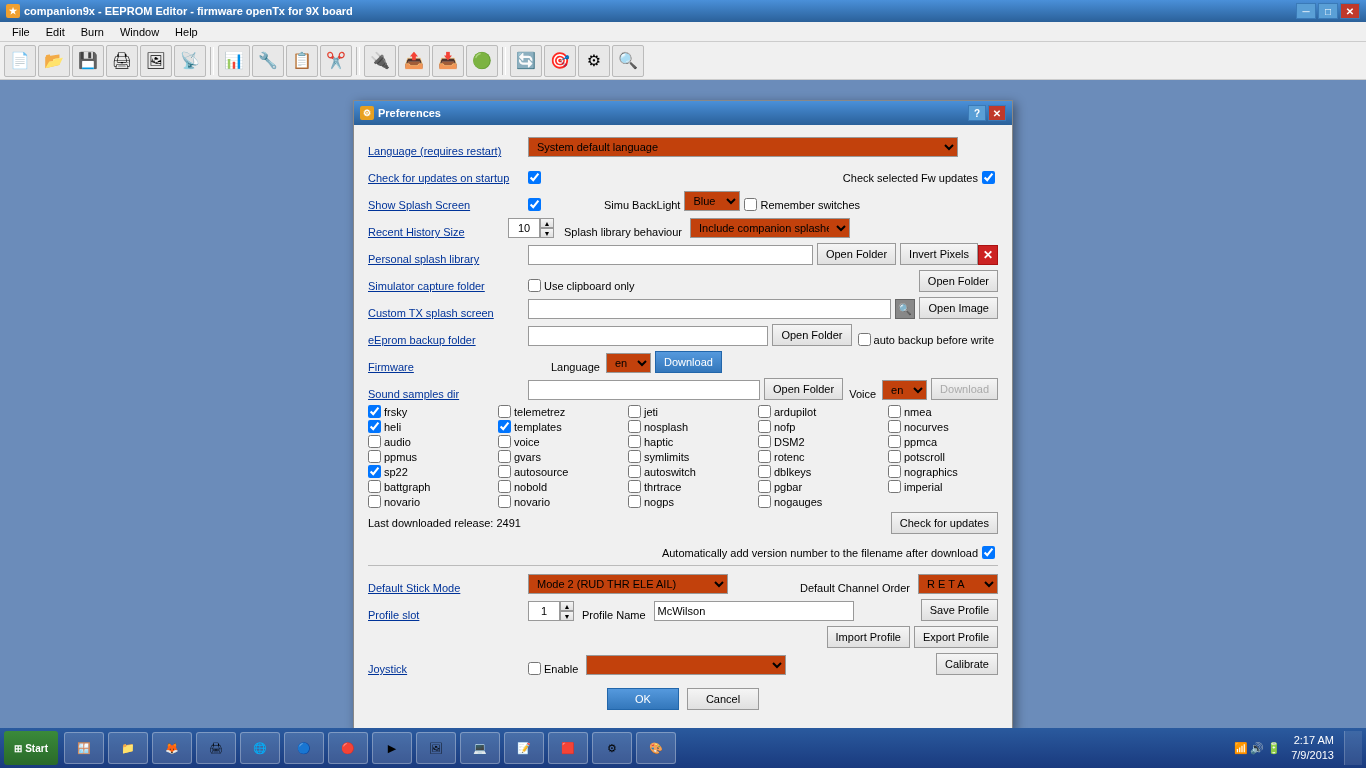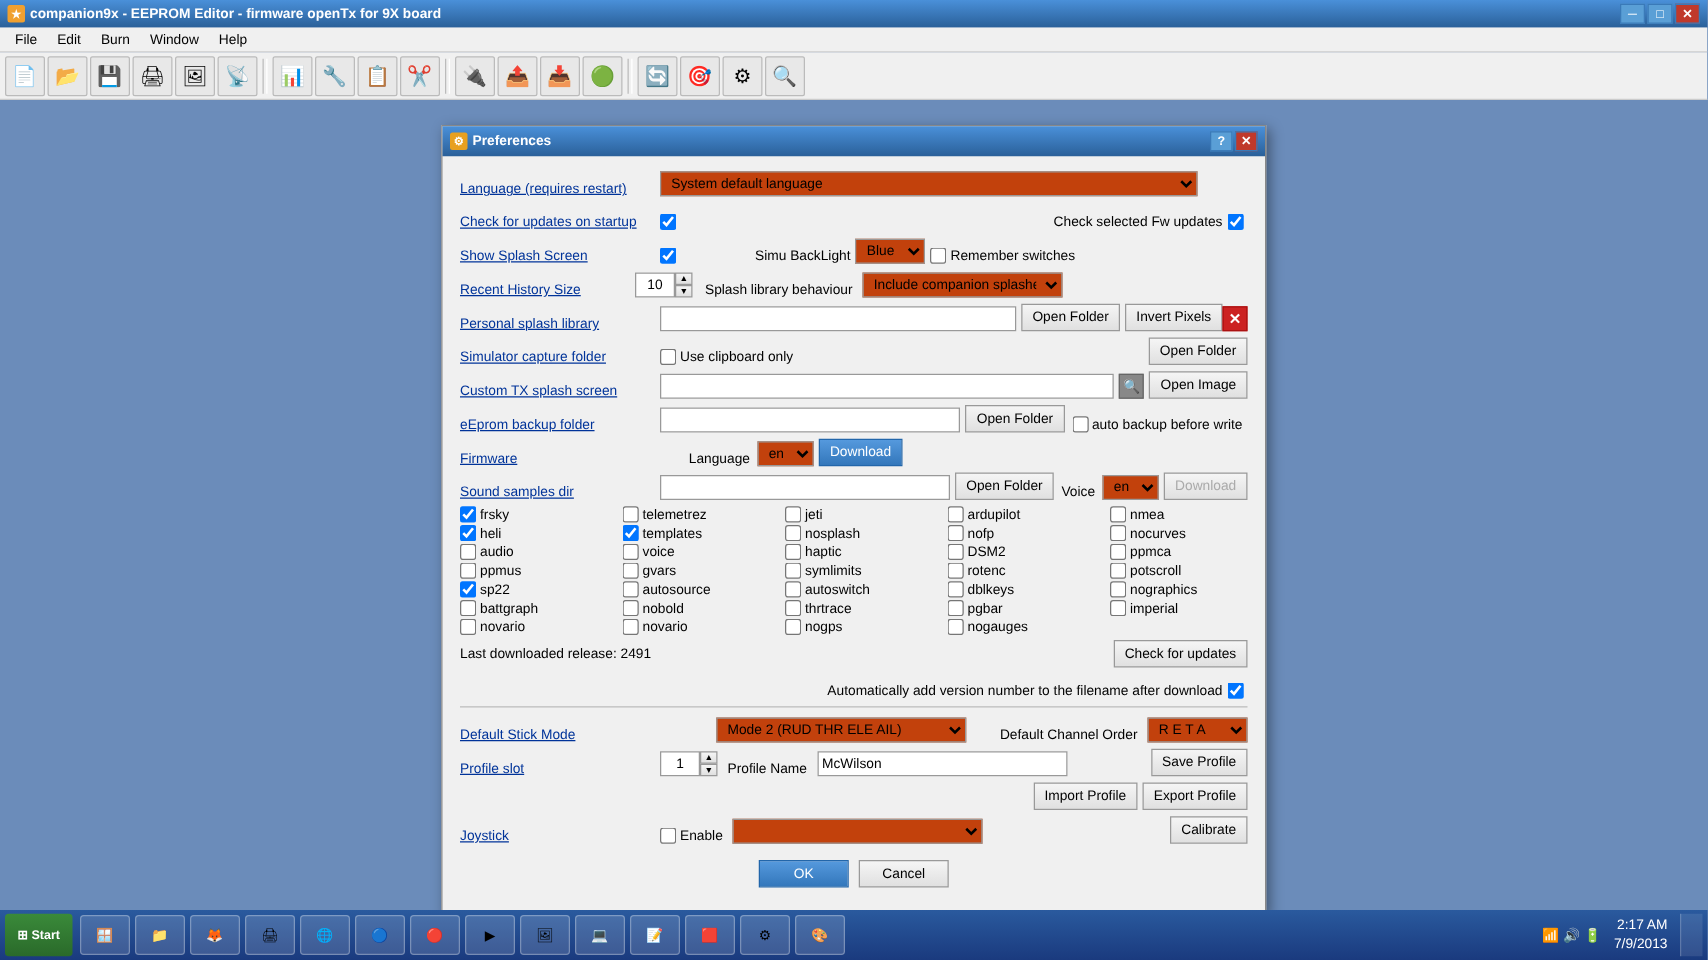--- a/index.html
+++ b/index.html
@@ -672,21 +672,21 @@
       <div class="form-row">
         <span style="flex:1;"></span>
         <span class="form-label-sm">Automatically add version number to the filename after download</span>
         <input type="checkbox" checked="" style="">
       </div>
 
       <hr class="section-sep">
 
       <div class="form-row">
         <span class="blue-label" style="width:160px;">Default Stick Mode</span>
-        <select class="form-select" style="width:200px;margin-left:45px;">
+        <select class="form-select" style="width:200px;">
           <option>Mode 2 (RUD THR ELE AIL)</option>
           <option>Mode 1</option>
         </select>
         <span style="flex:1;"></span>
         <span class="form-label-sm">Default Channel Order</span>
         <select class="form-select" style="width:80px;margin-left:4px;">
           <option>R E T A</option>
           <option>T E R A</option>
         </select>
       </div>

